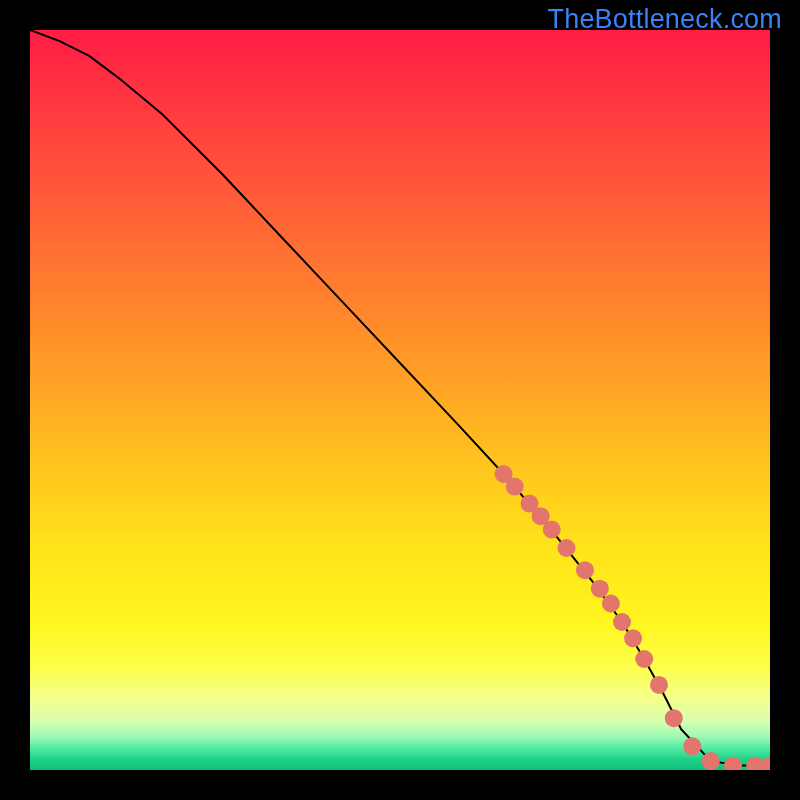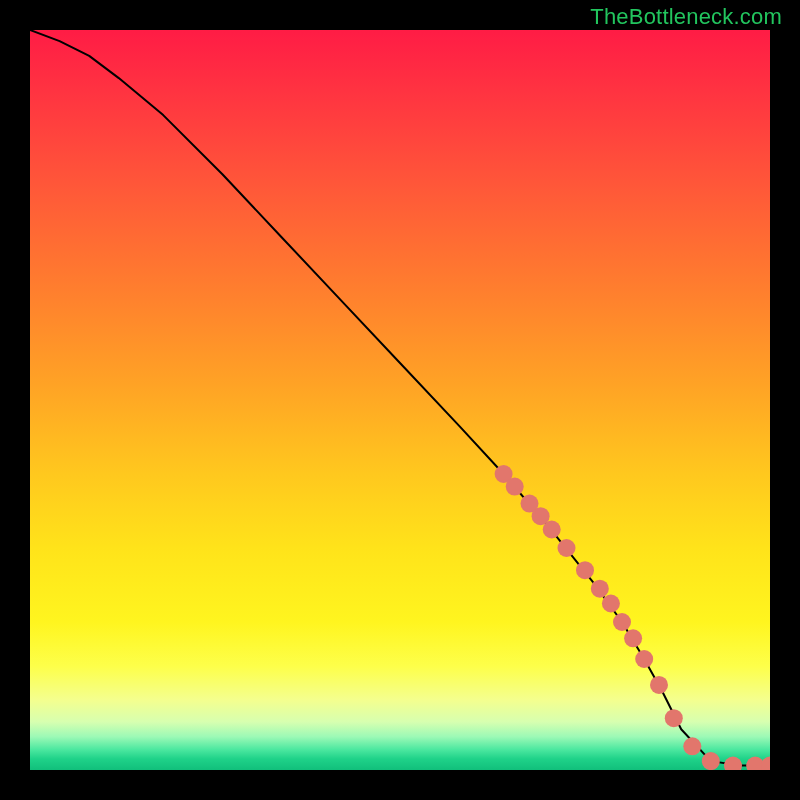--- a/index.html
+++ b/index.html
@@ -14,22 +14,22 @@
   .frame {
     position: relative;
     width: 800px;
     height: 800px;
     background: #000;
   }
   .watermark {
     position: absolute;
     top: 4px;
     right: 18px;
-    color: #22c55e;
-    font-size: 22px;
+    color: #3b82f6;
+    font-size: 27px;
     font-weight: 500;
     letter-spacing: 0.2px;
     z-index: 50;
   }
   .plot {
     position: absolute;
     left: 30px;
     top: 30px;
     width: 740px;
     height: 740px;

